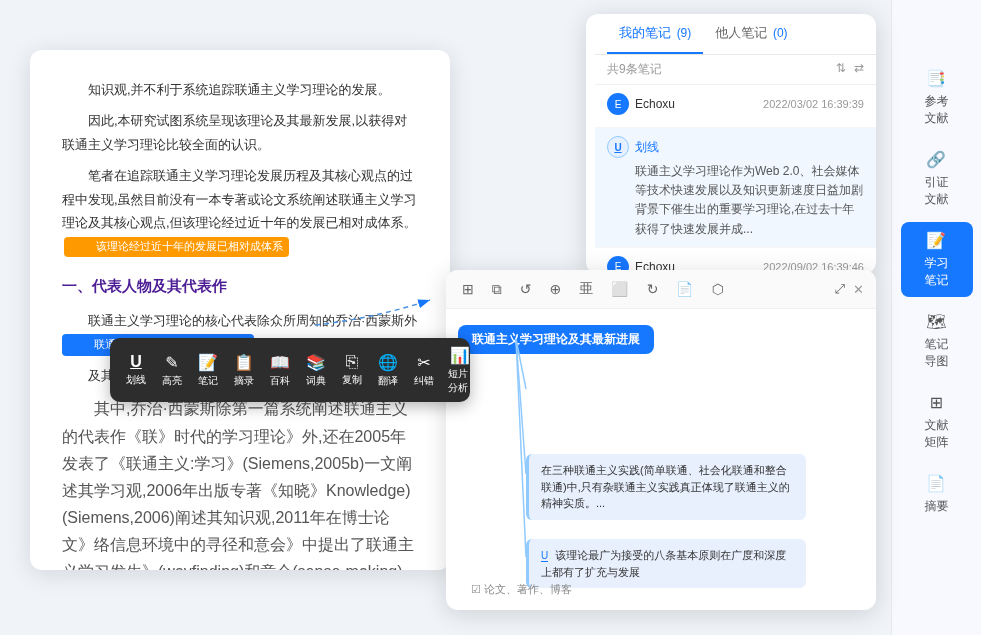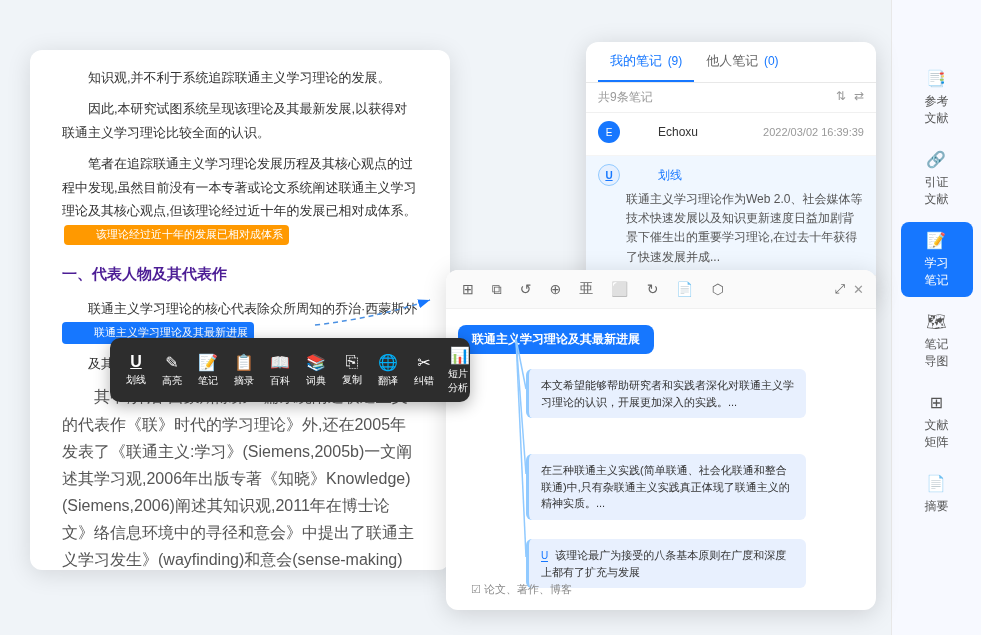--- a/index.html
+++ b/index.html
@@ -15,21 +15,21 @@
     
     .doc-panel {
       position: absolute;
       left: 30px;
       top: 50px;
       width: 420px;
       height: 520px;
       background: #fff;
       border-radius: 12px;
       box-shadow: 0 4px 24px rgba(0,0,0,0.12);
-      padding: 16px 32px;
+      padding: 28px 32px;
       overflow: hidden;
     }
 
     .doc-text {
       font-size: 13px;
       color: #333;
       line-height: 1.8;
     }
 
     .doc-text p {
@@ -105,28 +105,29 @@
       font-size: 11px;
       padding: 1px 6px;
       display: inline-block;
       position: relative;
     }
 
     
     .notes-panel {
       position: absolute;
       right: 105px;
-      top: 42px;
+      top: 14px;
       width: 290px;
       height: 260px;
       background: #fff;
       border-radius: 12px;
       box-shadow: 0 4px 24px rgba(0,0,0,0.15);
       overflow: hidden;
       z-index: 10;
+      padding-left: 9px;
     }
 
     .notes-tabs {
       display: flex;
       border-bottom: 1px solid #e8e8e8;
       padding: 0 12px;
     }
 
     .notes-tab {
       padding: 10px 12px;
@@ -186,21 +187,20 @@
       display: flex;
       align-items: center;
       justify-content: center;
       flex-shrink: 0;
     }
 
     .note-author {
       font-size: 12px;
       color: #333;
       font-weight: 500;
-      margin-left: 32px;
     }
 
     .note-time {
       font-size: 11px;
       color: #999;
       margin-left: auto;
     }
 
     .note-content {
       font-size: 12px;
@@ -481,23 +481,20 @@
   <div class="mindmap-content">
 
     <div class="topic-main">联通主义学习理论及其最新进展</div>
 
     <svg style="position:absolute; top:0; left:0; width:100%; height:100%; pointer-events:none;">
       <line x1="70" y1="30" x2="80" y2="80" stroke="#91caff" stroke-width="1.5" stroke-dasharray="0"></line>
       <line x1="70" y1="30" x2="80" y2="165" stroke="#91caff" stroke-width="1.5"></line>
       <line x1="70" y1="30" x2="80" y2="248" stroke="#91caff" stroke-width="1.5"></line>
     </svg>
 
-    <div class="topic-branch branch-1">
-      <span>本文希望能够帮助研究者和实践者深化对联通主义学习理论的认识，开展更加深入的实践。...</span>
-    </div>
 
     <div class="topic-branch branch-2">
       <span>在三种联通主义实践(简单联通、社会化联通和整合联通)中,只有杂联通主义实践真正体现了联通主义的精神实质。...</span>
     </div>
 
     <div class="topic-branch branch-3">
       <span class="branch-u-label">U</span>
       <span>该理论最广为接受的八条基本原则在广度和深度上都有了扩充与发展</span>
     </div>
 

